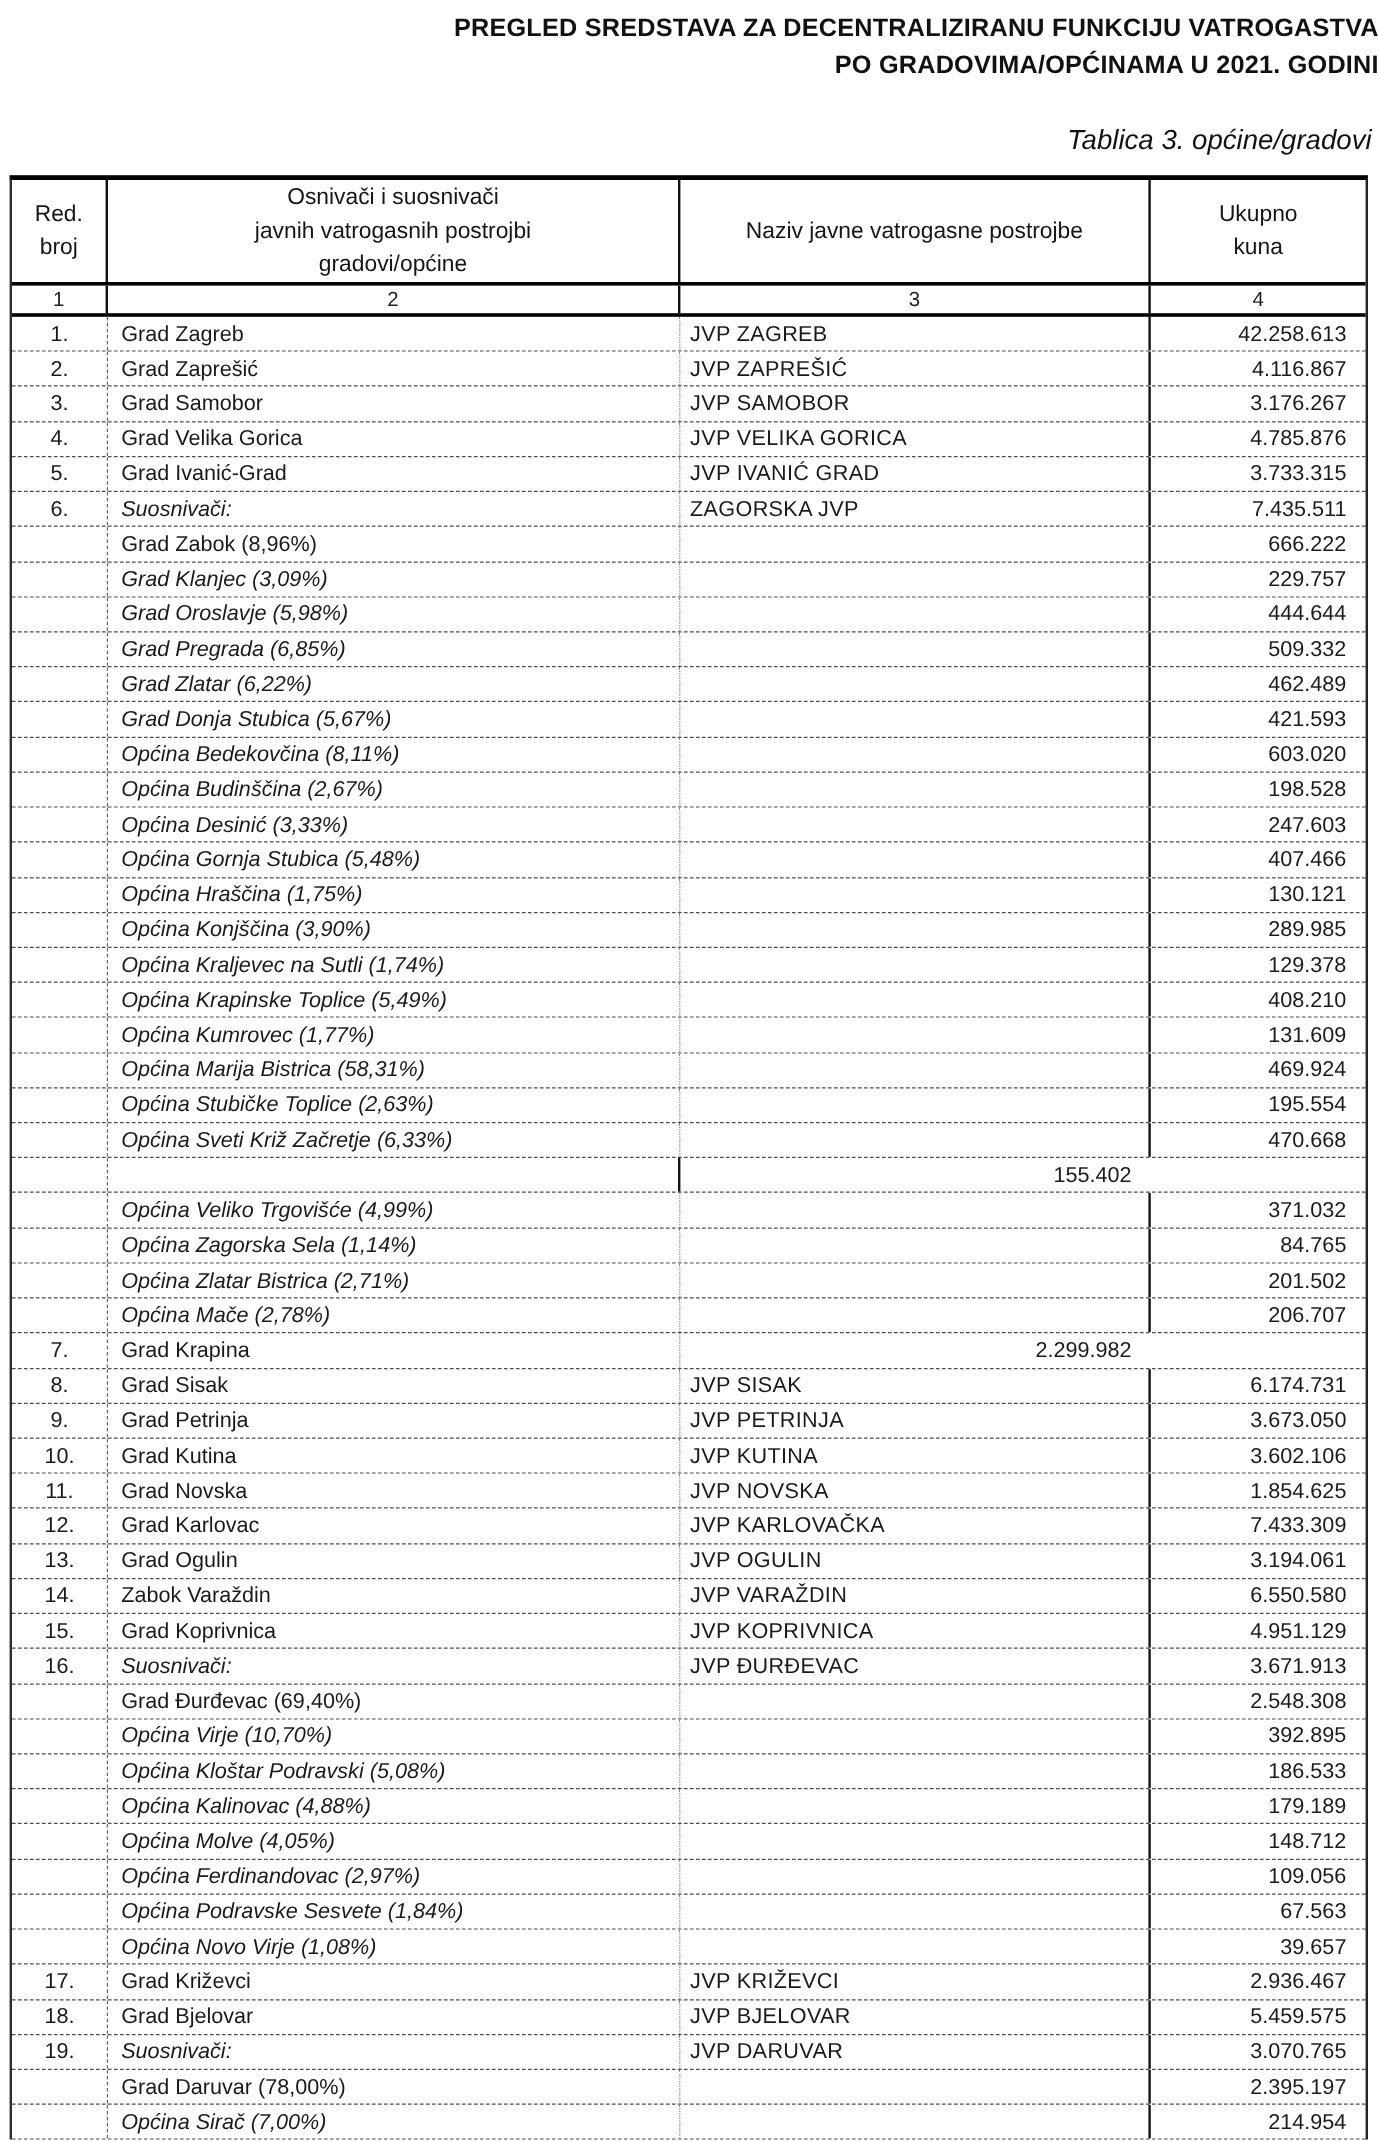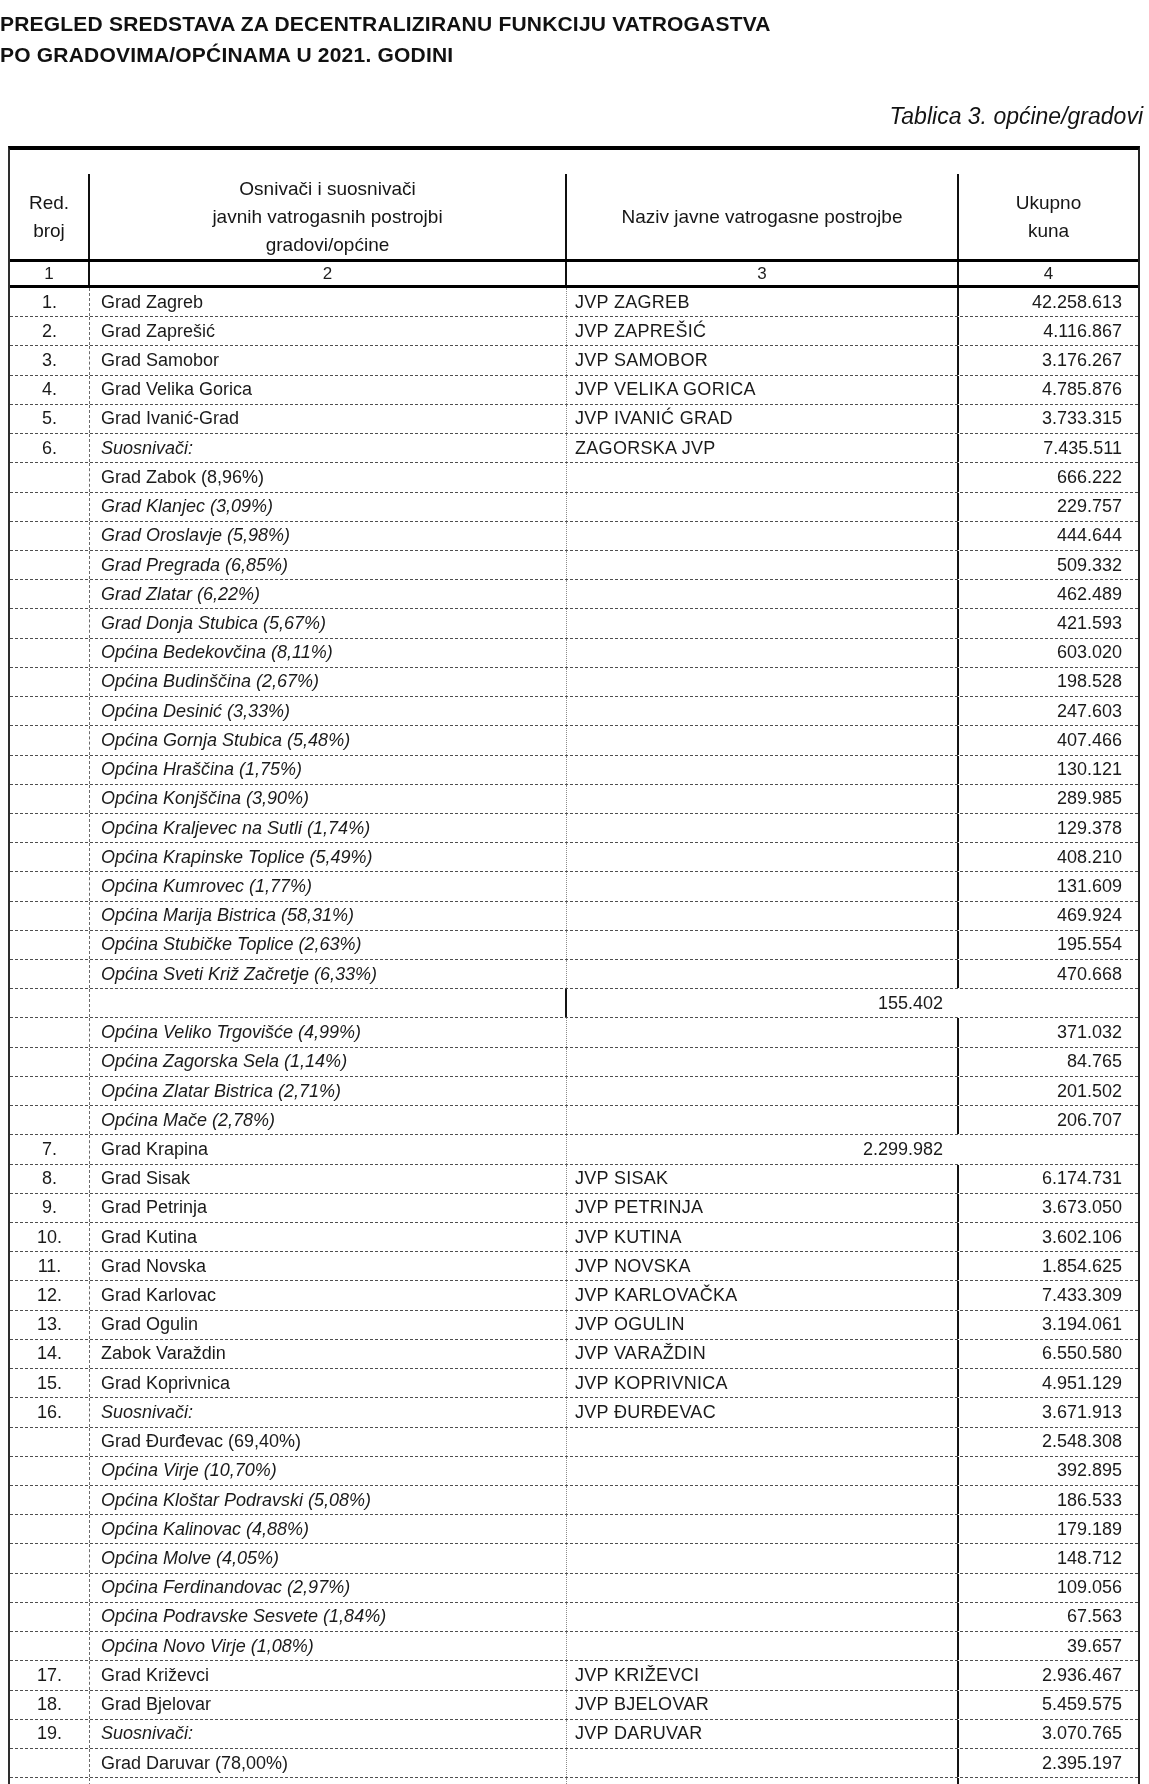--- a/index.html
+++ b/index.html
@@ -5,36 +5,36 @@
   * { box-sizing: border-box; margin: 0; padding: 0; }
   html, body { background: #ffffff; }
   body {
     width: 1149px; height: 1784px; position: relative;
     font-family: "Liberation Sans", sans-serif;
     color: #1b1b1b;
     -webkit-font-smoothing: antialiased;
   }
   .title {
     position: absolute; top: 8px; left: 0; width: 1149px;
-    text-align: left; font-weight: bold; font-size: 21px;
+    text-align: right; font-weight: bold; font-size: 21px;
     line-height: 31px; letter-spacing: 0.2px; color: #111;
   }
   .caption {
     position: absolute; top: 103px; right: 6px;
     font-style: italic; font-size: 23px; color: #131313;
   }
   .table {
     position: absolute; left: 8px; top: 146px; width: 1132px;
     border-top: 4px solid #000;
     border-left: 2px solid #2e2e2e;
     border-right: 2px solid #222;
     background: #fff;
   }
   .grid-row { display: grid; grid-template-columns: 80px 477px 392px 1fr; }
-  .hrow { height: 88px; border-bottom: 3px solid #000; margin-top: 24px; }
+  .hrow { height: 88px; border-bottom: 3px solid #000; }
   .hc {
     display: flex; flex-direction: column; justify-content: center;
     align-items: center; text-align: center;
     font-size: 19px; line-height: 28px; color: #161616;
   }
   .hc.b { border-right: 2px solid #101010; }
   .nrow { height: 26px; border-bottom: 3px solid #000; }
   .nc {
     display: flex; align-items: center; justify-content: center;
     font-size: 17px; color: #1e1e1e;

